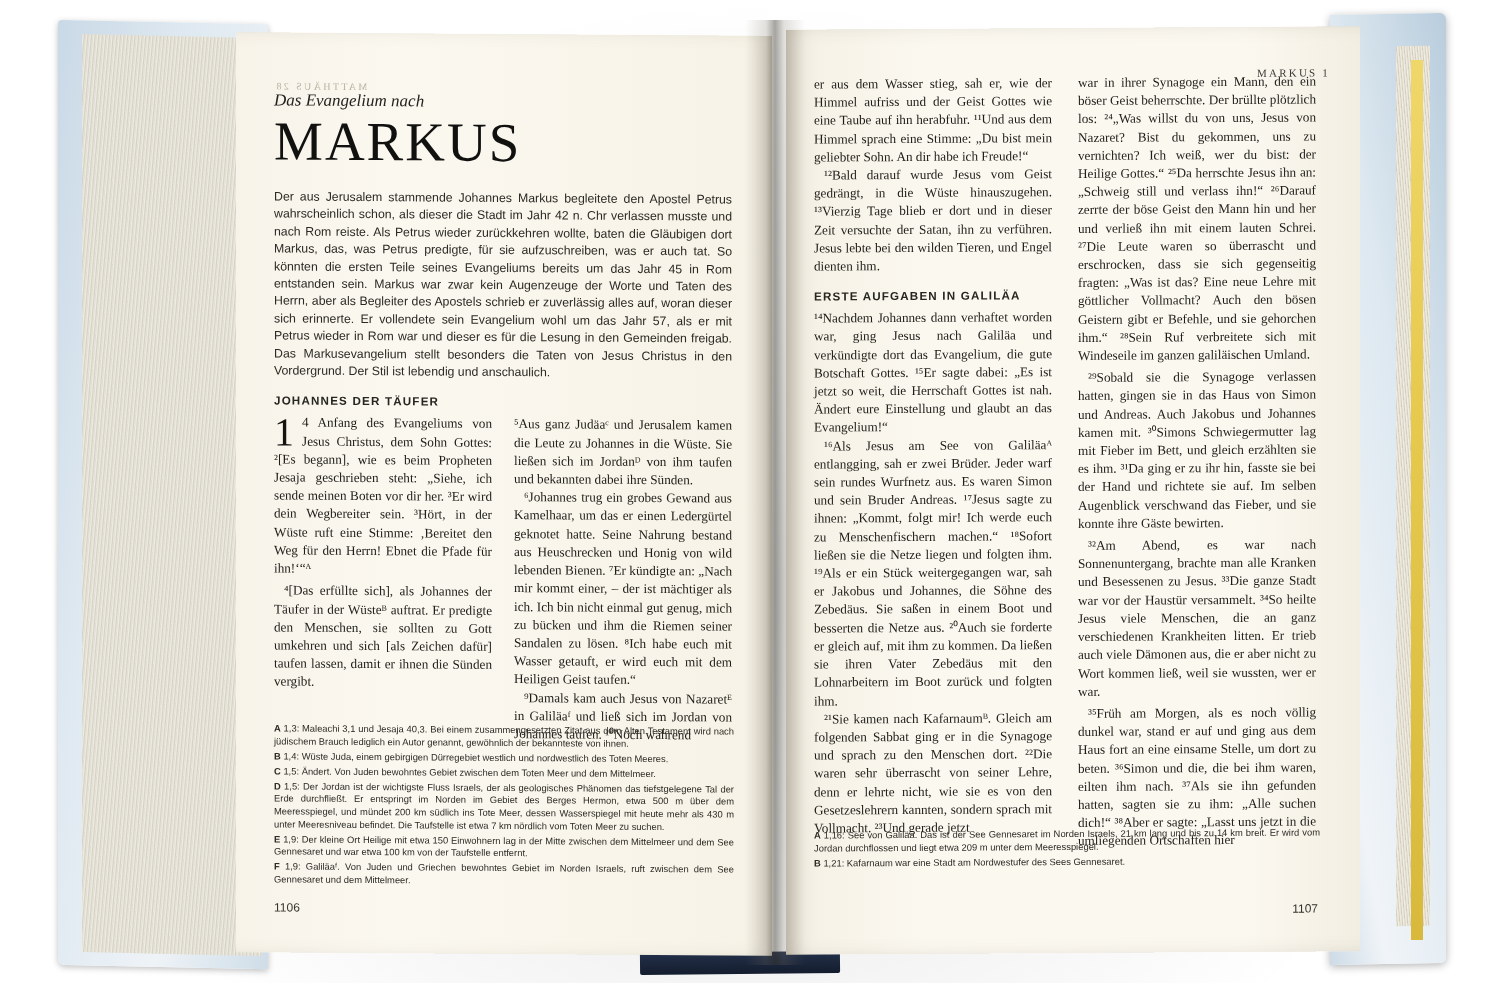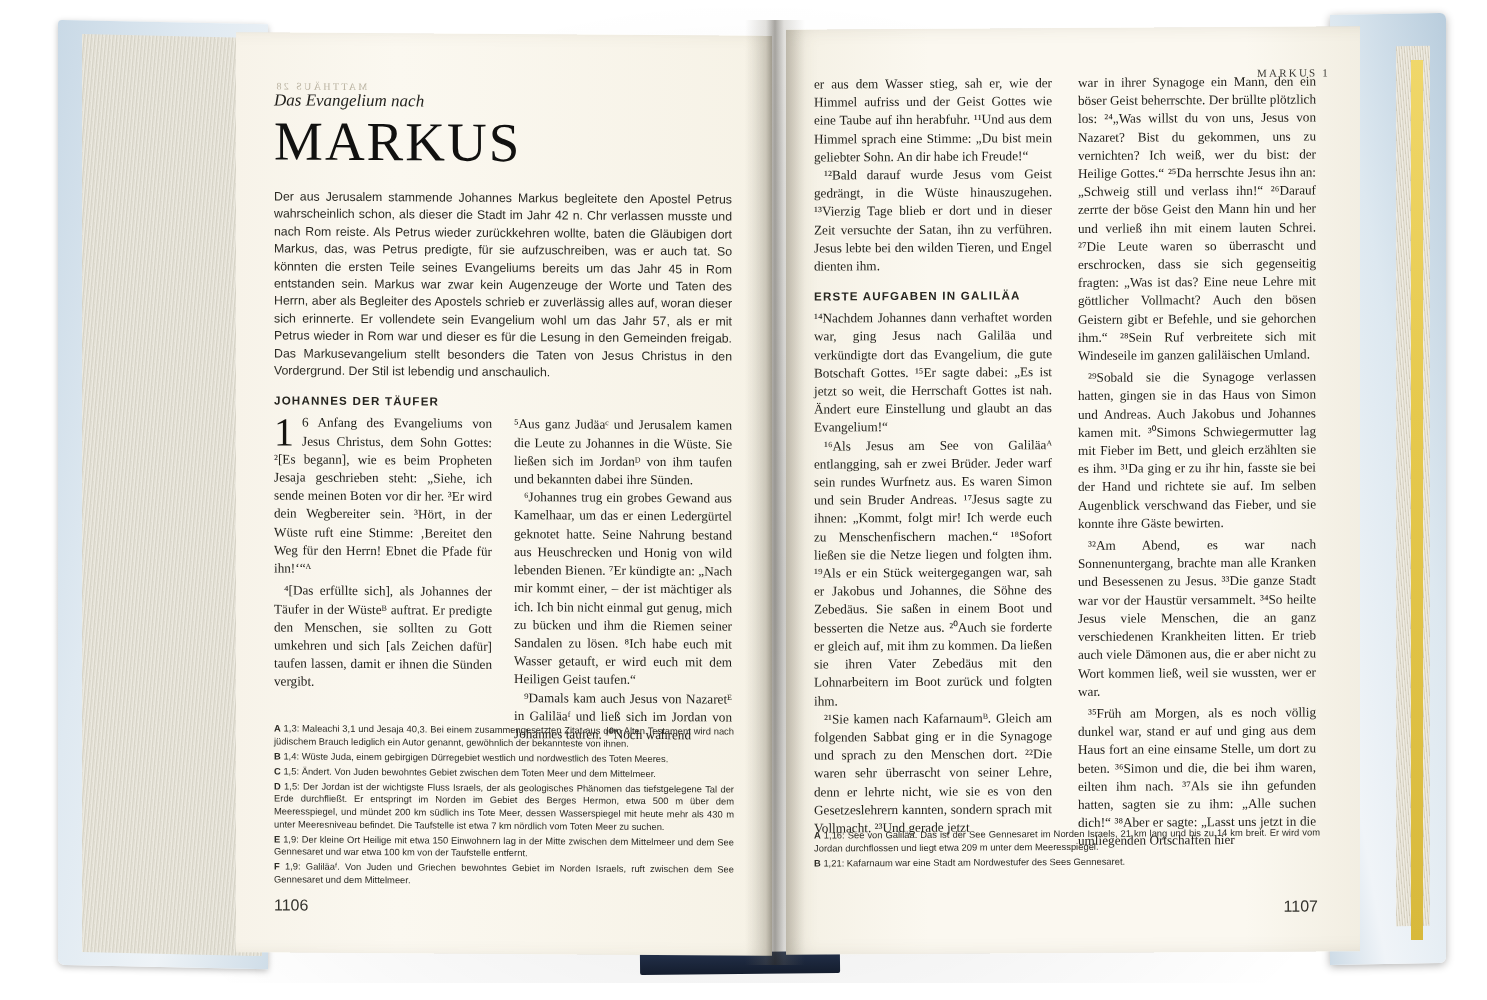--- a/index.html
+++ b/index.html
@@ -233,21 +233,21 @@
     left: 28px;
     width: 506px;
   }
   .footnotes p { margin: 0 0 2.5px 0; }
   .fn-key { font-weight: 700; }
   .fn-it { }
 
   .folio {
     position: absolute;
     font-family: "Liberation Sans", sans-serif;
-    font-size: 16px;
+    font-size: 12px;
     color: #33322c;
   }
   .folio-left { left: 38px; bottom: 38px; }
   .folio-right { right: 42px; bottom: 36px; }
 
   
   .watermark {
     position: absolute;
     right: 48px; bottom: 60px;
     display: flex;
@@ -302,21 +302,21 @@
       <div class="lp-content">
         <div class="book-kicker">Das Evangelium nach</div>
         <div class="book-title">MARKUS</div>
         <div class="book-intro">Der aus Jerusalem stammende Johannes Markus begleitete den Apostel Petrus wahrscheinlich schon, als dieser die Stadt im Jahr 42 n. Chr verlassen musste und nach Rom reiste. Als Petrus wieder zurückkehren wollte, baten die Gläubigen dort Markus, das, was Petrus predigte, für sie aufzuschreiben, was er auch tat. So könnten die ersten Teile seines Evangeliums bereits um das Jahr 45 in Rom entstanden sein. Markus war zwar kein Augenzeuge der Worte und Taten des Herrn, aber als Begleiter des Apostels schrieb er zuverlässig alles auf, woran dieser sich erinnerte. Er vollendete sein Evangelium wohl um das Jahr 57, als er mit Petrus wieder in Rom war und dieser es für die Lesung in den Gemeinden freigab. Das Markusevangelium stellt besonders die Taten von Jesus Christus in den Vordergrund. Der Stil ist lebendig und anschaulich.</div>
 
         <div class="section-head">JOHANNES DER TÄUFER</div>
 
         <div style="display:flex; gap:22px;">
           <div style="width:218px;">
             <div class="cols-single dropcap-para">
-              <span class="dropcap">1</span><span>6 Anfang des Evangeliums von Jesus Christus, dem Sohn Gottes: ²[Es begann], wie es beim Propheten Jesaja geschrieben steht: „Siehe, ich sende meinen Boten vor dir her. ³Er wird dein Wegbereiter sein. ³Hört, in der Wüste ruft eine Stimme: ‚Bereitet den Weg für den Herrn! Ebnet die Pfade für ihn!‘“ᴬ</span>
+              <span class="dropcap">1</span><span>4 Anfang des Evangeliums von Jesus Christus, dem Sohn Gottes: ²[Es begann], wie es beim Propheten Jesaja geschrieben steht: „Siehe, ich sende meinen Boten vor dir her. ³Er wird dein Wegbereiter sein. ³Hört, in der Wüste ruft eine Stimme: ‚Bereitet den Weg für den Herrn! Ebnet die Pfade für ihn!‘“ᴬ</span>
             </div>
             <div class="cols-single" style="margin-top:4px; text-indent:10px;">⁴[Das erfüllte sich], als Johannes der Täufer in der Wüsteᴮ auftrat. Er predigte den Menschen, sie sollten zu Gott umkehren und sich [als Zeichen dafür] taufen lassen, damit er ihnen die Sünden vergibt.</div>
           </div>
           <div style="width:218px;">
             <div class="cols-single">⁵Aus ganz Judäaᶜ und Jerusalem kamen die Leute zu Johannes in die Wüste. Sie ließen sich im Jordanᴰ von ihm taufen und bekannten dabei ihre Sünden.</div>
             <div class="cols-single" style="text-indent:10px;">⁶Johannes trug ein grobes Gewand aus Kamelhaar, um das er einen Ledergürtel geknotet hatte. Seine Nahrung bestand aus Heuschrecken und Honig von wild lebenden Bienen. ⁷Er kündigte an: „Nach mir kommt einer, – der ist mächtiger als ich. Ich bin nicht einmal gut genug, mich zu bücken und ihm die Riemen seiner Sandalen zu lösen. ⁸Ich habe euch mit Wasser getauft, er wird euch mit dem Heiligen Geist taufen.“</div>
             <div class="cols-single" style="text-indent:10px;">⁹Damals kam auch Jesus von Nazaretᴱ in Galiläaᶠ und ließ sich im Jordan von Johannes taufen. ¹⁰Noch während</div>
           </div>
         </div>
       </div>

